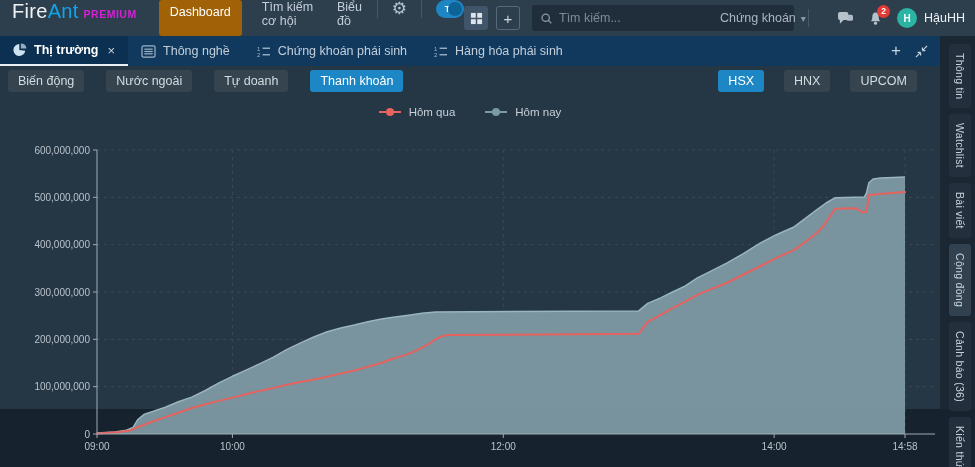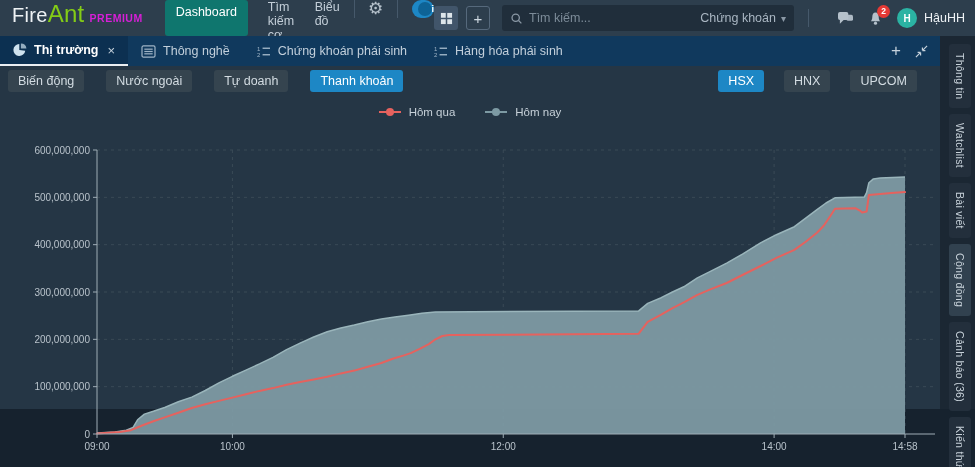--- a/index.html
+++ b/index.html
@@ -4,37 +4,37 @@
 <style>
   * { margin:0; padding:0; box-sizing:border-box; }
   html,body { width:975px; height:467px; overflow:hidden; background:#16222e;
     font-family:"Liberation Sans", sans-serif; -webkit-font-smoothing:antialiased; }
 
   
   .topnav { height:36px; background:#2d3e4d; display:flex; 
     padding:0 10px 0 12px; color:#c3ced8; font-size:12.5px; }
   .logo { display:flex; align-items:baseline; margin-right:22px; }
   .logo .fire { color:#eef2f5; font-size:20px; letter-spacing:.3px; }
-  .logo .ant  { color:#84cc16; font-size:24px; letter-spacing:.3px; }
+  .logo .ant  { color:#0ea5e9; font-size:20px; letter-spacing:.3px; }
   .logo .premium { color:#d81fd8; font-size:10.5px; font-weight:bold; margin-left:5px; letter-spacing:.5px; }
   .nav-btn { padding:5px 11px; border-radius:3px; cursor:pointer; }
-  .nav-btn.active { background:#0f766e; color:#fff; }
+  .nav-btn.active { background:#a16207; color:#fff; }
   .nav-link { margin-left:20px; cursor:pointer; }
   .vdiv { width:1px; height:18px; background:#46596b; margin:0 14px; }
   .gear { font-size:17px; color:#b5c1cb; cursor:pointer; line-height:1; }
   .toggle { width:46px; height:18px; border-radius:9px; background:#1d87c5; position:relative;
     display:flex; align-items:center; cursor:pointer; }
   .toggle .t-label { color:#fff; font-size:9px; font-weight:bold; margin-left:9px; }
   .toggle .knob { position:absolute; right:2px; top:2px; width:14px; height:14px; border-radius:50%; background:#0e6396; }
   .top-right { margin-left:auto; display:flex; align-items:center; }
   .sq-btn { width:24px; height:24px; border-radius:3px; display:flex; align-items:center; justify-content:center;
     cursor:pointer; color:#dde5ea; }
   .sq-btn.filled { background:#41556a; }
   .sq-btn.outline { border:1px solid #56697c; margin-left:8px; font-size:15px; color:#cfd9e1; }
-  .searchbox { width:292px; height:26px; background:#202e3b; border-radius:3px; margin-left:12px;
+  .searchbox { width:262px; height:26px; background:#202e3b; border-radius:3px; margin-left:12px;
     display:flex; align-items:center; padding:0 8px; }
   .searchbox input { flex:1; background:transparent; border:none; outline:none; color:#aebbc6;
     font-size:12.5px; margin-left:6px; font-family:"Liberation Sans", sans-serif; }
   .searchbox input::placeholder { color:#7c8b98; }
   .scope { color:#a9b6c2; font-size:12.5px; display:flex; align-items:center; gap:5px; cursor:pointer; white-space:nowrap; }
   .scope .caret { color:#8a98a5; font-size:10px; }
   .icon-btn { margin-left:14px; color:#b5c1cb; cursor:pointer; position:relative; display:flex; }
   .badge { position:absolute; top:-6px; right:-7px; min-width:13px; height:13px; border-radius:7px;
     background:#e53935; color:#fff; font-size:8.5px; font-weight:bold; display:flex; align-items:center;
     justify-content:center; padding:0 3px; }

